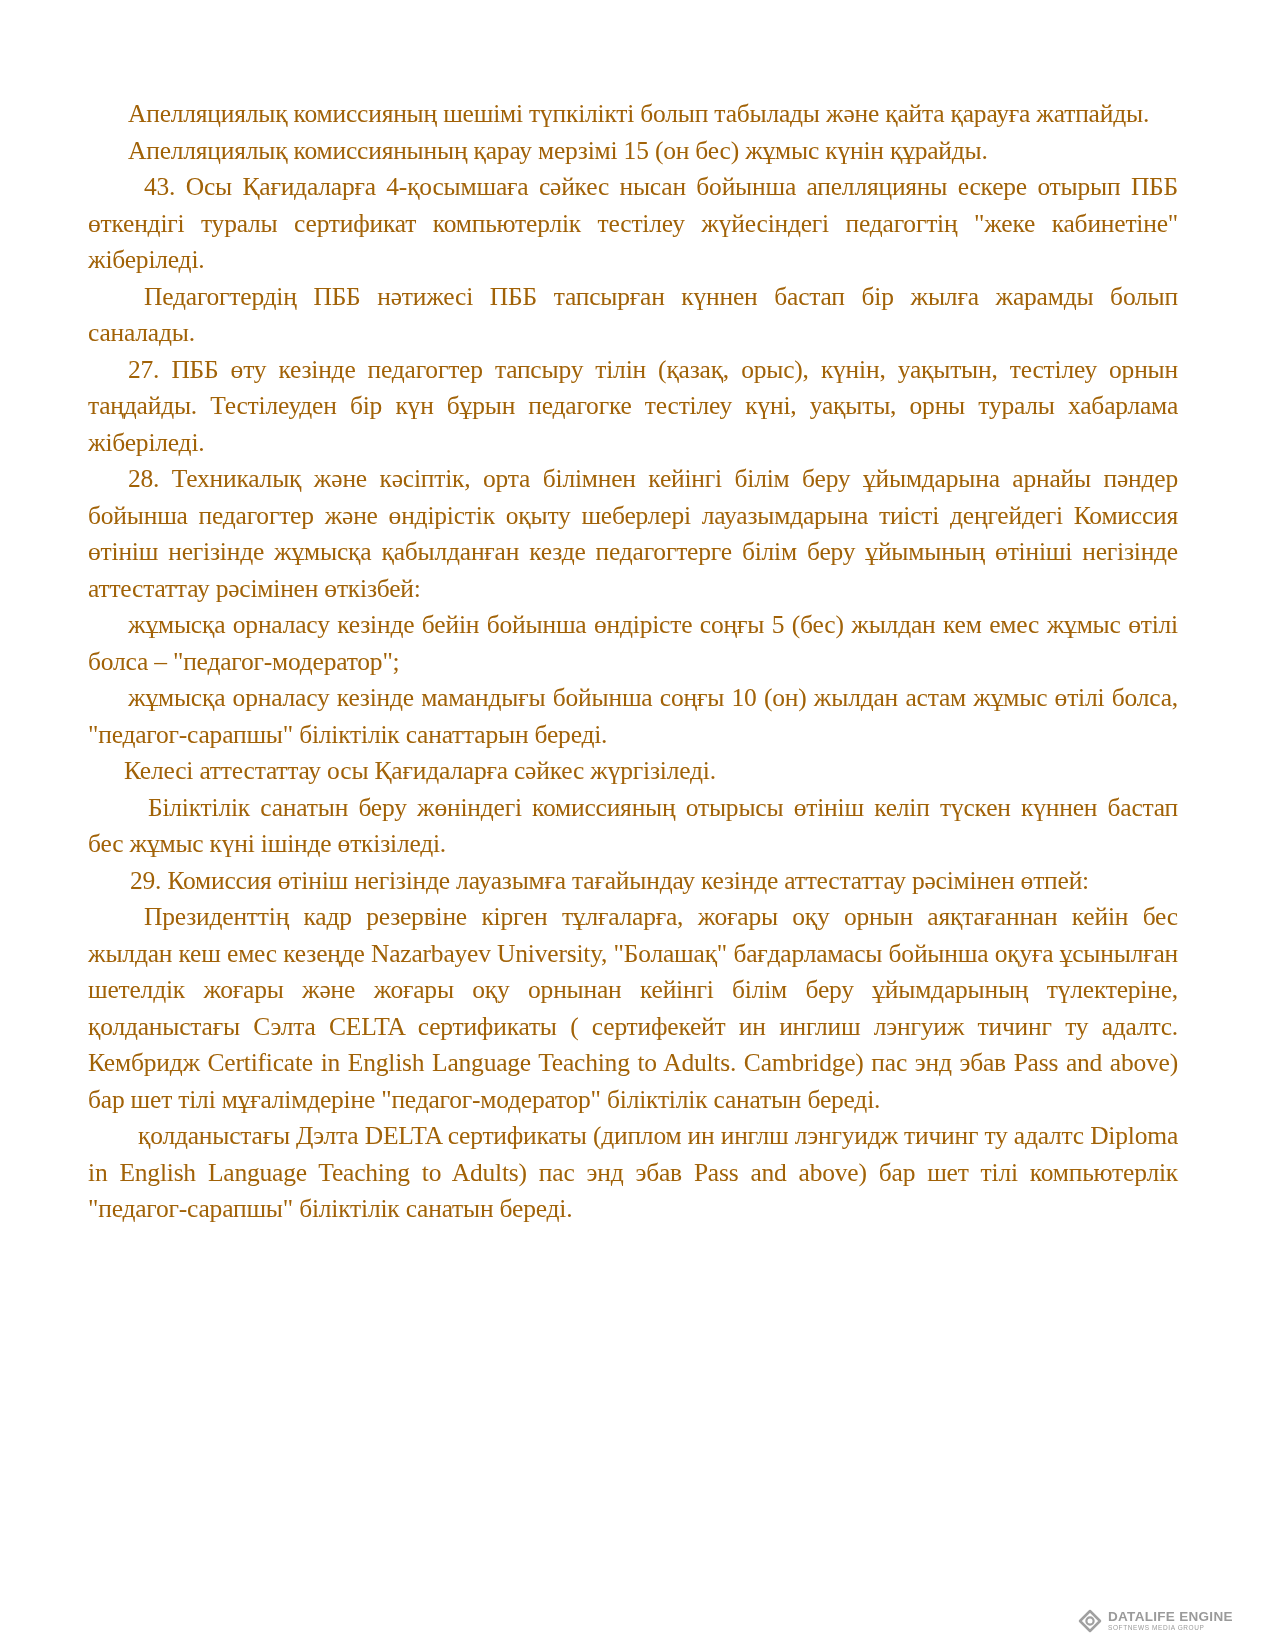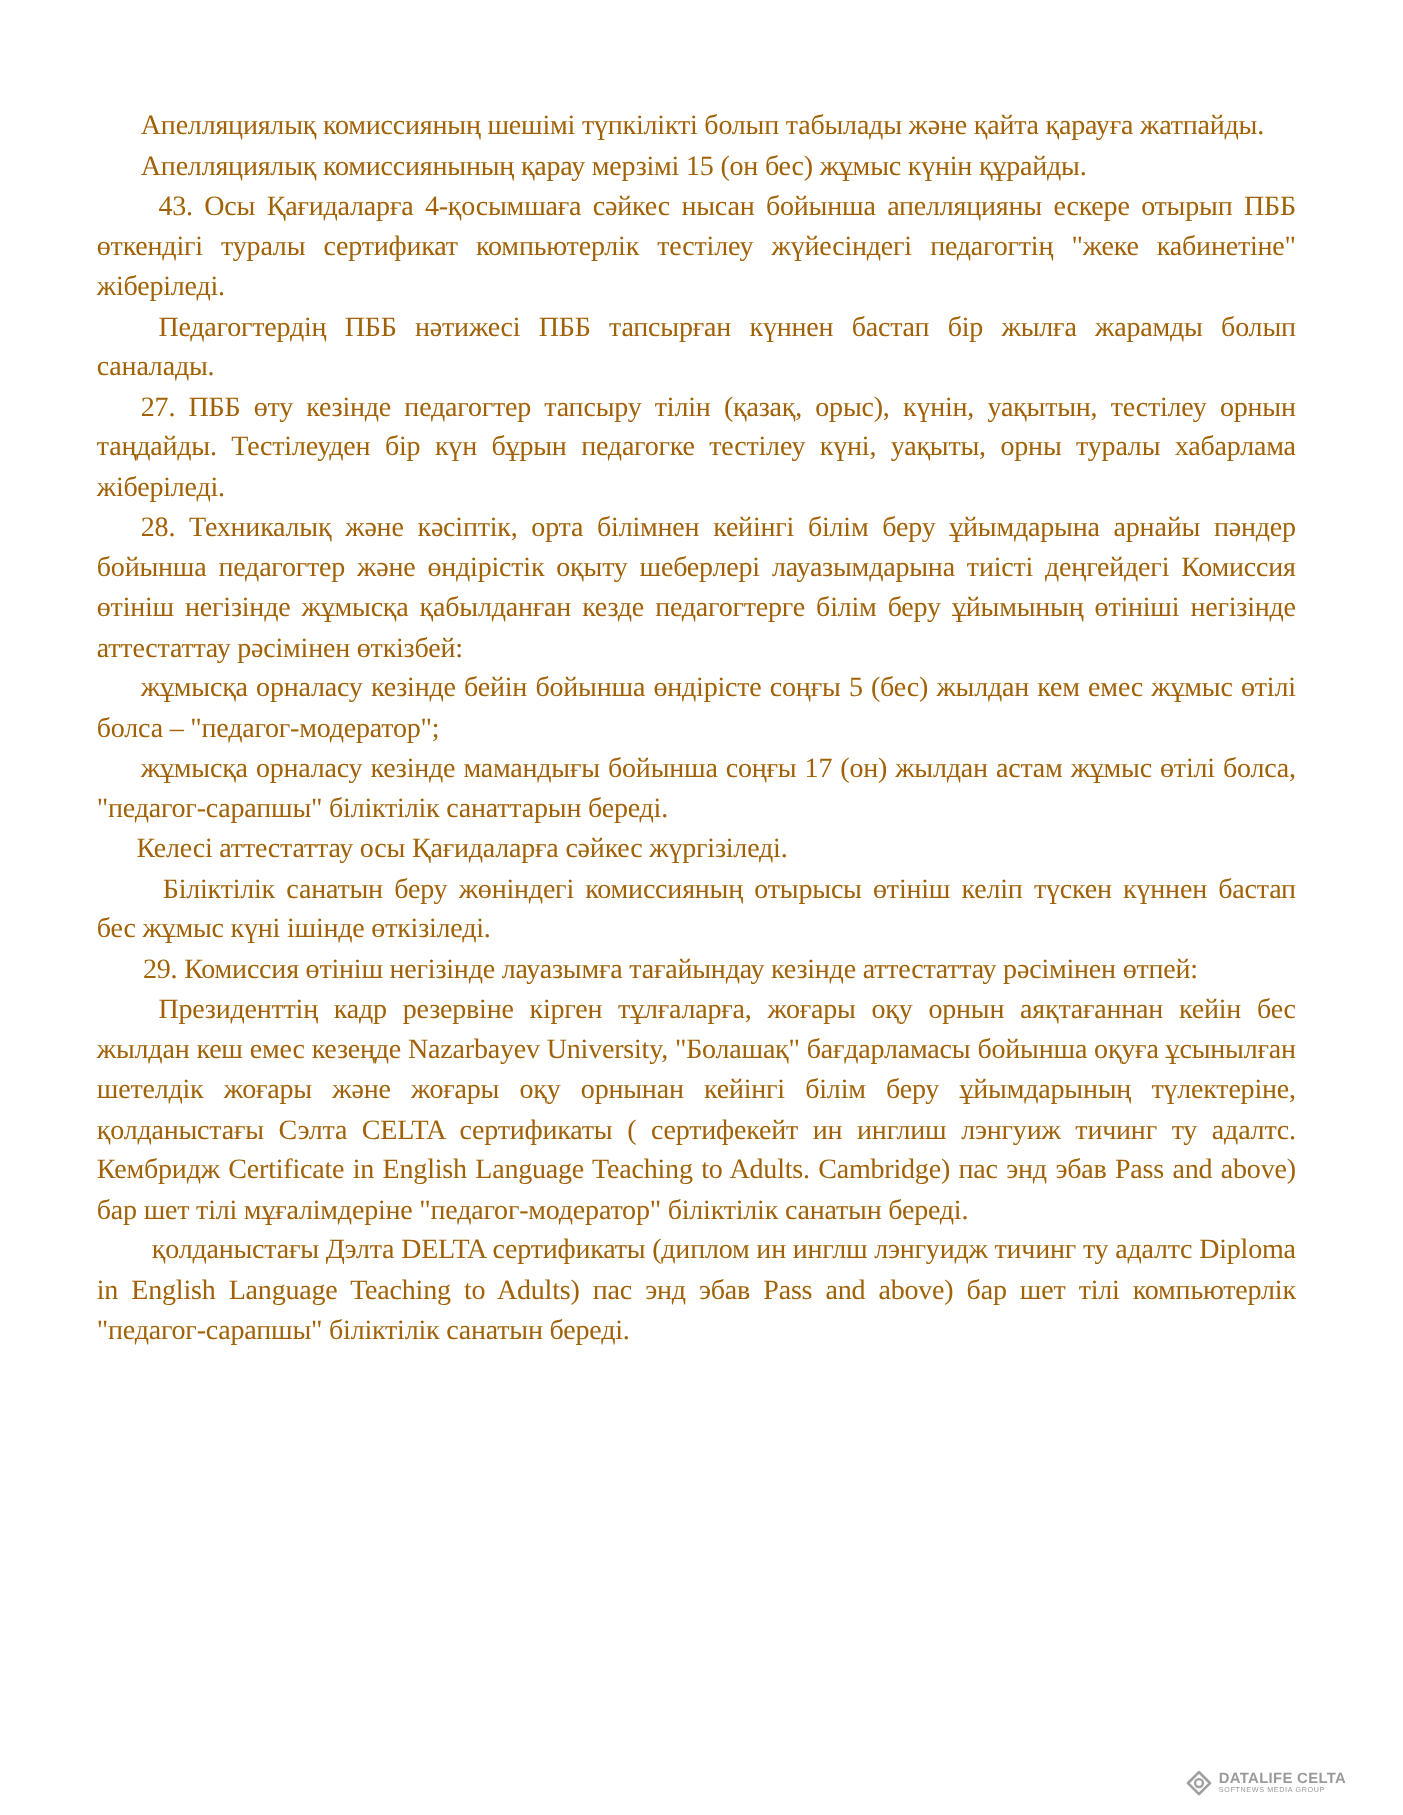--- a/index.html
+++ b/index.html
@@ -25,30 +25,30 @@
 <body>
 
 <div class="page">
   <p class="p" style="text-indent:40px">Апелляциялық комиссияның шешімі түпкілікті болып табылады және қайта қарауға жатпайды.</p>
   <p class="p" style="text-indent:40px">Апелляциялық комиссиянының қарау мерзімі 15 (он бес) жұмыс күнін құрайды.</p>
   <p class="p" style="text-indent:56px">43. Осы Қағидаларға 4-қосымшаға сәйкес нысан бойынша апелляцияны ескере отырып ПББ өткендігі туралы сертификат компьютерлік тестілеу жүйесіндегі педагогтің "жеке кабинетіне" жіберіледі.</p>
   <p class="p" style="text-indent:56px">Педагогтердің ПББ нәтижесі ПББ тапсырған күннен бастап бір жылға жарамды болып саналады.</p>
   <p class="p" style="text-indent:40px">27. ПББ өту кезінде педагогтер тапсыру тілін (қазақ, орыс), күнін, уақытын, тестілеу орнын таңдайды. Тестілеуден бір күн бұрын педагогке тестілеу күні, уақыты, орны туралы хабарлама жіберіледі.</p>
   <p class="p" style="text-indent:40px">28. Техникалық және кәсіптік, орта білімнен кейінгі білім беру ұйымдарына арнайы пәндер бойынша педагогтер және өндірістік оқыту шеберлері лауазымдарына тиісті деңгейдегі Комиссия өтініш негізінде жұмысқа қабылданған кезде педагогтерге білім беру ұйымының өтініші негізінде аттестаттау рәсімінен өткізбей:</p>
   <p class="p" style="text-indent:40px">жұмысқа орналасу кезінде бейін бойынша өндірісте соңғы 5 (бес) жылдан кем емес жұмыс өтілі болса – "педагог-модератор";</p>
-  <p class="p" style="text-indent:40px">жұмысқа орналасу кезінде мамандығы бойынша соңғы 17 (он) жылдан астам жұмыс өтілі болса, "педагог-сарапшы" біліктілік санаттарын береді.</p>
+  <p class="p" style="text-indent:40px">жұмысқа орналасу кезінде мамандығы бойынша соңғы 10 (он) жылдан астам жұмыс өтілі болса, "педагог-сарапшы" біліктілік санаттарын береді.</p>
   <p class="p" style="text-indent:36px">Келесі аттестаттау осы Қағидаларға сәйкес жүргізіледі.</p>
   <p class="p" style="text-indent:60px">Біліктілік санатын беру жөніндегі комиссияның отырысы өтініш келіп түскен күннен бастап бес жұмыс күні ішінде өткізіледі.</p>
   <p class="p" style="text-indent:42px">29. Комиссия өтініш негізінде лауазымға тағайындау кезінде аттестаттау рәсімінен өтпей:</p>
   <p class="p" style="text-indent:56px">Президенттің кадр резервіне кірген тұлғаларға, жоғары оқу орнын аяқтағаннан кейін бес жылдан кеш емес кезеңде Nazarbayev University, "Болашақ" бағдарламасы бойынша оқуға ұсынылған шетелдік жоғары және жоғары оқу орнынан кейінгі білім беру ұйымдарының түлектеріне, қолданыстағы Сэлта CELTA сертификаты ( сертифекейт ин инглиш лэнгуиж тичинг ту адалтс. Кембридж Certificate in English Language Teaching to Adults. Cambridge) пас энд эбав Pass and above) бар шет тілі мұғалімдеріне "педагог-модератор" біліктілік санатын береді.</p>
   <p class="p" style="text-indent:50px">қолданыстағы Дэлта DELTA сертификаты (диплом ин инглш лэнгуидж тичинг ту адалтс Diploma in English Language Teaching to Adults) пас энд эбав Pass and above) бар шет тілі компьютерлік "педагог-сарапшы" біліктілік санатын береді.</p>
 </div>
 
 <div class="watermark">
   <svg class="wm-logo" viewBox="0 0 24 24">
     <path d="M12 2 L22 12 L12 22 L2 12 Z" fill="none" stroke="#a0a0a0" stroke-width="2.5" stroke-linejoin="round"></path>
     <circle cx="12" cy="12" r="3.6" fill="none" stroke="#a0a0a0" stroke-width="2.2"></circle>
   </svg>
   <div>
-    <div class="wm-title">DATALIFE CELTA</div>
+    <div class="wm-title">DATALIFE ENGINE</div>
     <div class="wm-sub">SOFTNEWS MEDIA GROUP</div>
   </div>
 </div>
 
 </body></html>

